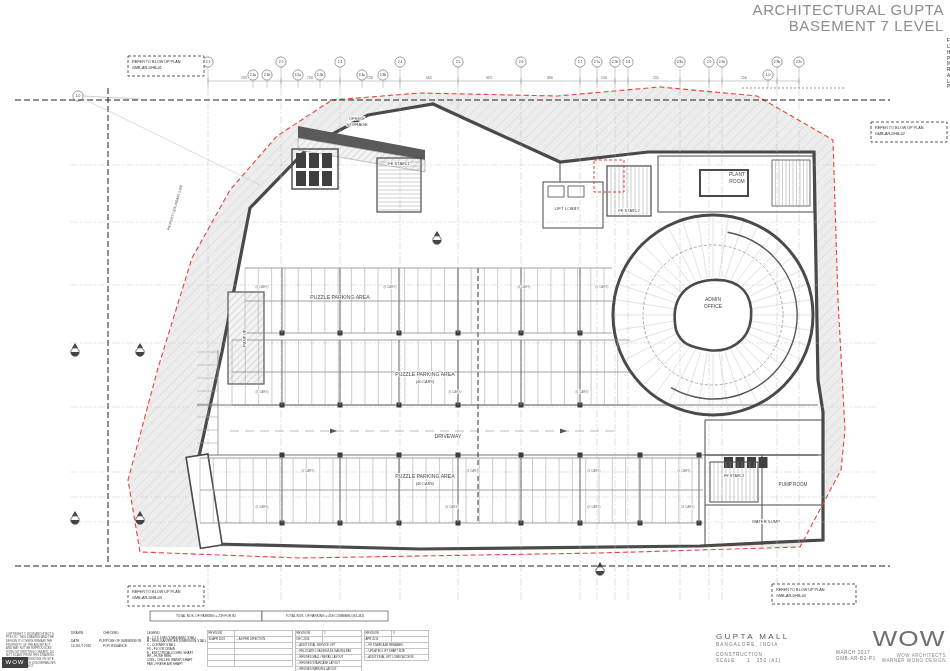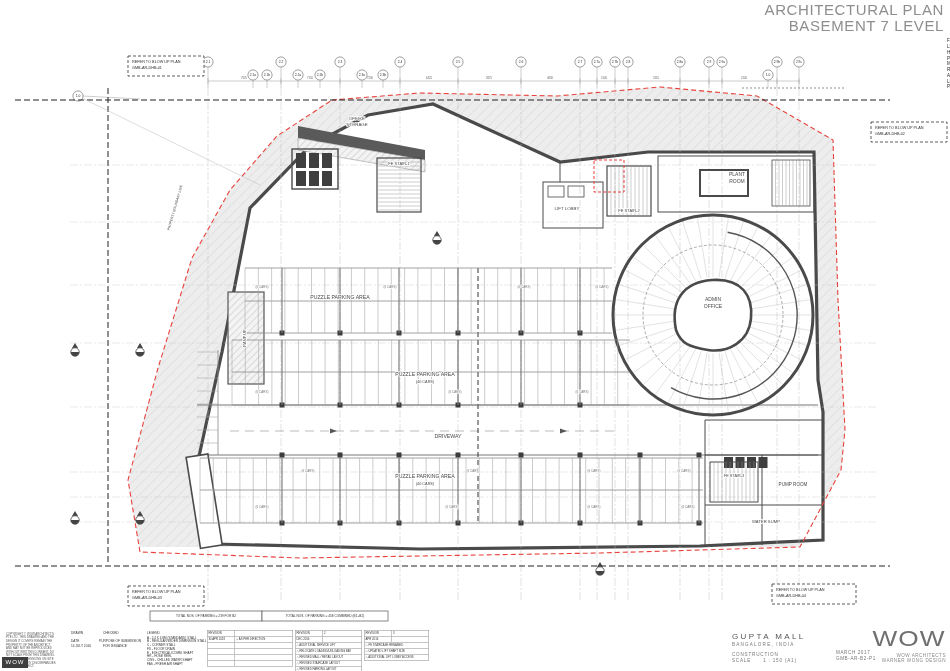--- a/index.html
+++ b/index.html
@@ -586,21 +586,21 @@
         <polygon points="597,567 603,567 600,562" fill="#444"></polygon>
         <circle cx="600" cy="571" r="4.2" fill="#fff" stroke="#444" stroke-width="0.8"></circle>
         <path d="M 595.8,571 A 4.2,4.2 0 0 0 604.2,571 Z" fill="#444"></path>
         <polygon points="434,236 440,236 437,231" fill="#444"></polygon>
         <circle cx="437" cy="240" r="4.2" fill="#fff" stroke="#444" stroke-width="0.8"></circle>
         <path d="M 432.8,240 A 4.2,4.2 0 0 0 441.2,240 Z" fill="#444"></path>
       </g>
   </svg>
 
   <div class="titleblock">
-    <div class="t1">ARCHITECTURAL PLAN</div>
+    <div class="t1">ARCHITECTURAL GUPTA</div>
     <div class="t2">BASEMENT 7 LEVEL</div>
   </div>
 
   <div class="areatable">
     <div class="inner" id="area-rows">
         <div class="arow">
           <span class="al">FLOOR PLATE</span>
         </div>
         <div class="arow">
           <span class="al">LIFT LOBBY/WAITING AREA/</span>
@@ -712,21 +712,21 @@
               <div class="rc2"></div>
             </div><div class="rrow">
               <div class="rc2"><span class="tri">△</span> FE STAIRCASE RENAMED</div>
             </div><div class="rrow">
               <div class="rc2"><span class="tri">△</span> UPDATED LIFT SHAFT SIZE</div>
             </div><div class="rrow">
               <div class="rc2"><span class="tri">△</span> ADDITIONAL LIFT LOBBY ACCESS</div>
             </div></div></div>
     </div>
 
-    <div class="fblock project" style="left:716px;top:4px;margin-left:16px;">
+    <div class="fblock project" style="left:716px;top:4px;">
       <div class="pname">GUPTA MALL</div>
       <div class="ploc">BANGALORE, INDIA</div>
       <div class="pphase">CONSTRUCTION</div>
       <div class="pscale">
         <span>SCALE</span>
         <span style="margin-left:10px;">1 : 150 (A1)</span>
       </div>
     </div>
 
     <div class="fblock issue" style="left:836px;top:22px;">

